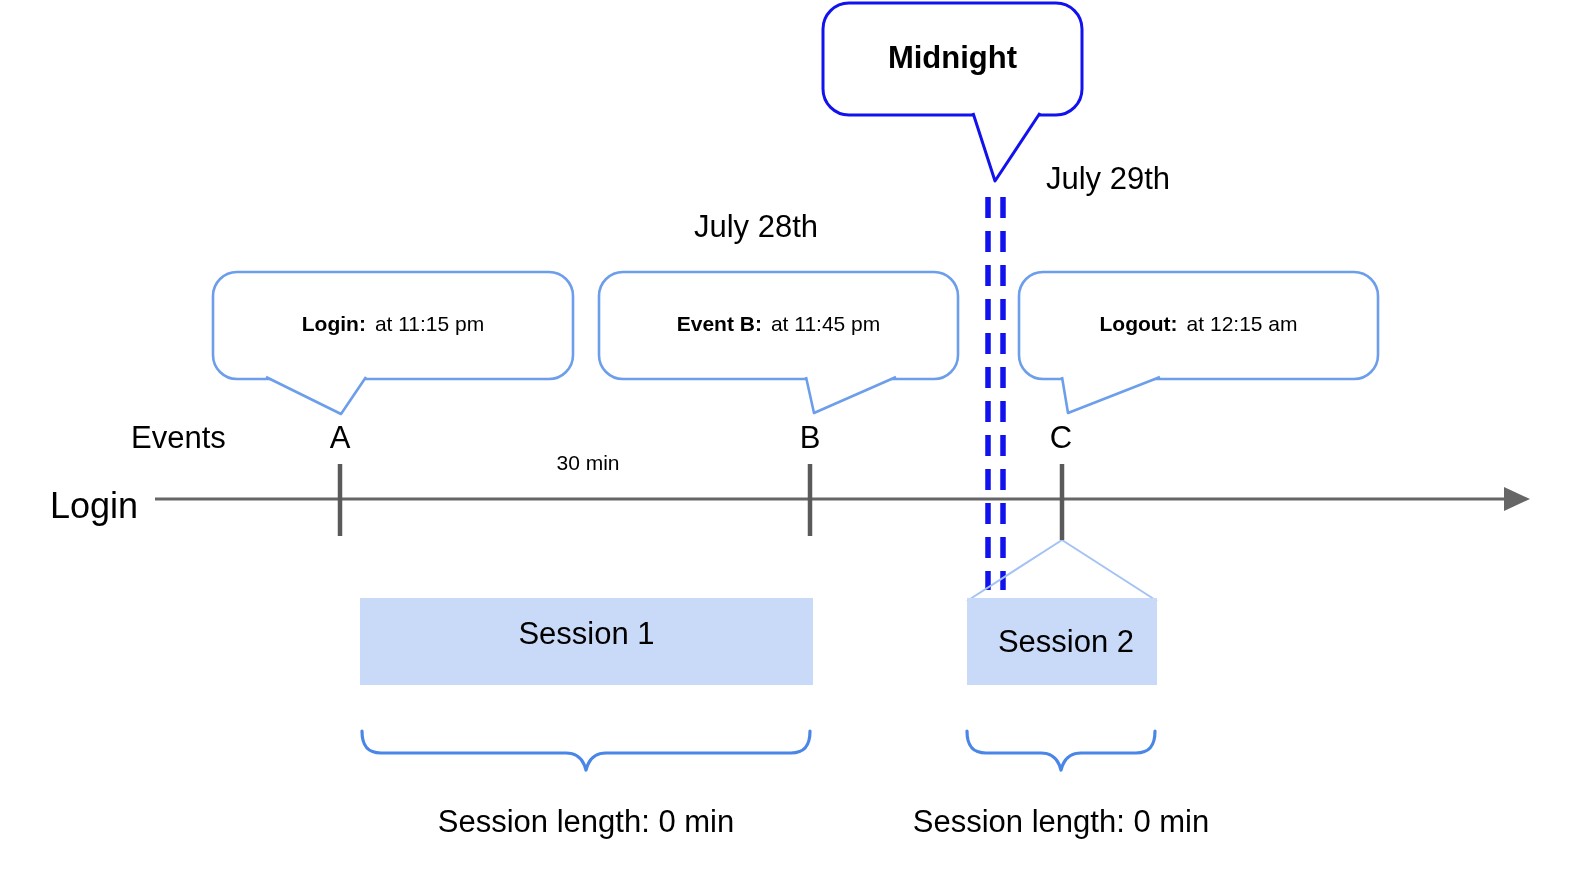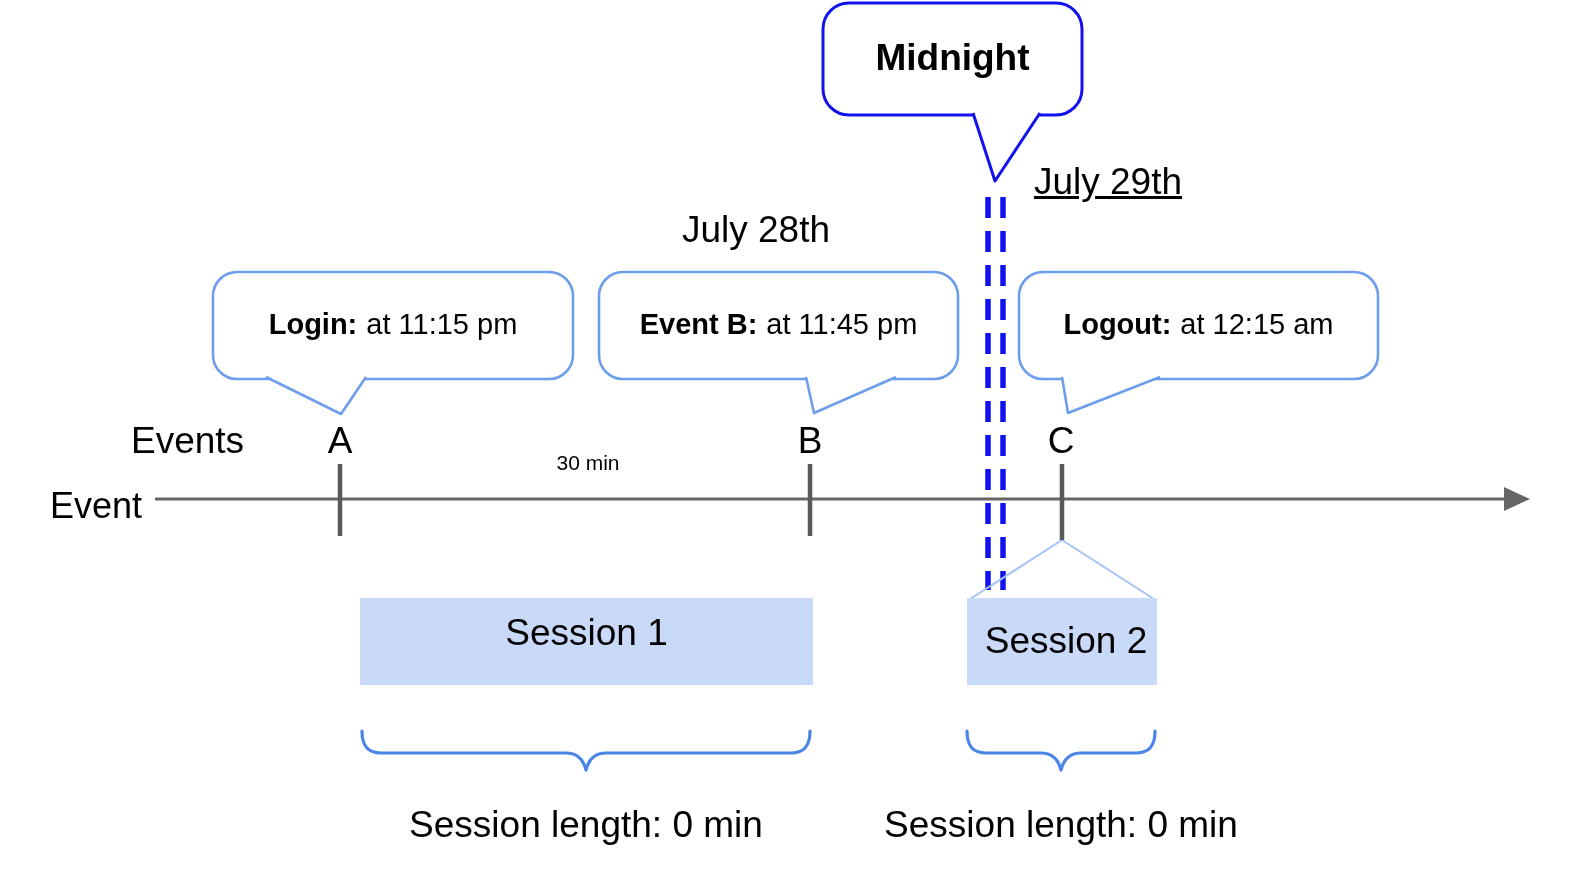--- a/index.html
+++ b/index.html
@@ -18,33 +18,33 @@
   }
   .shapes {
     position: absolute;
     left: 0; top: 0;
     width: 1596px;
     height: 870px;
   }
   .lbl {
     position: absolute;
     white-space: nowrap;
-    font-size: 37px;
+    font-size: 31px;
     line-height: 1.15;
     color: #000000;
   }
   .center { text-align: center; }
   .flexc {
     display: flex;
     align-items: center;
     justify-content: center;
     gap: 9px;
   }
   .bold { font-weight: bold; }
-  .bubble-text { font-size: 29px; }
+  .bubble-text { font-size: 21px; }
   .user-lbl { font-size: 36px; }
   .interval-lbl { font-size: 21px; }
 </style>
 </head>
 <body>
 
 <div class="canvas">
 
   <svg class="shapes" viewBox="0 0 1596 870" xmlns="http://www.w3.org/2000/svg">
 
@@ -82,21 +82,21 @@
 
     <path d="M 967 731 C 967 745, 972 753, 986 753 L 1041 753
              C 1051 753, 1058 758, 1061 770
              C 1064 758, 1071 753, 1081 753 L 1136 753
              C 1150 753, 1155 745, 1155 731" fill="none" stroke="#4a86e8" stroke-width="3.2" stroke-linecap="round" stroke-linejoin="round"></path>
   </svg>
 
   <div class="lbl flexc bold" style="left:823px; top:3px; width:259px; height:110px;">Midnight</div>
 
   <div class="lbl center" style="left:646px; top:161px; width:220px;margin-top:48px;">July 28th</div>
-  <div class="lbl center" style="left:998px; top:161px; width:220px;text-decoration:underline;">July 29th</div>
+  <div class="lbl center" style="left:998px; top:161px; width:220px;">July 29th</div>
 
   <div class="lbl flexc bubble-text" style="left:213px; top:272px; width:360px; height:105px;">
     <span class="bold">Login:</span>
     <span>at 11:15 pm</span>
   </div>
 
   <div class="lbl flexc bubble-text" style="left:599px; top:272px; width:359px; height:105px;">
     <span class="bold">Event B:</span>
     <span>at 11:45 pm</span>
   </div>
@@ -106,21 +106,21 @@
     <span>at 12:15 am</span>
   </div>
 
   <div class="lbl" style="left:131px; top:420px;">Events</div>
   <div class="lbl center" style="left:300px; top:420px; width:80px;">A</div>
   <div class="lbl center" style="left:770px; top:420px; width:80px;">B</div>
   <div class="lbl center" style="left:1021px; top:420px; width:80px;">C</div>
 
   <div class="lbl center interval-lbl" style="left:508px; top:451px; width:160px;">30 min</div>
 
-  <div class="lbl user-lbl" style="left:50px; top:485px;">Event</div>
+  <div class="lbl user-lbl" style="left:50px; top:485px;">Login</div>
 
   <div class="lbl flexc" style="left:360px; top:598px; width:453px; height:71px;">Session 1</div>
   <div class="lbl flexc" style="left:967px; top:598px; width:198px; height:87px;">Session 2</div>
 
   <div class="lbl center" style="left:386px; top:804px; width:400px;">Session length: 0 min</div>
   <div class="lbl center" style="left:861px; top:804px; width:400px;">Session length: 0 min</div>
 
 </div>
 
 </body></html>

